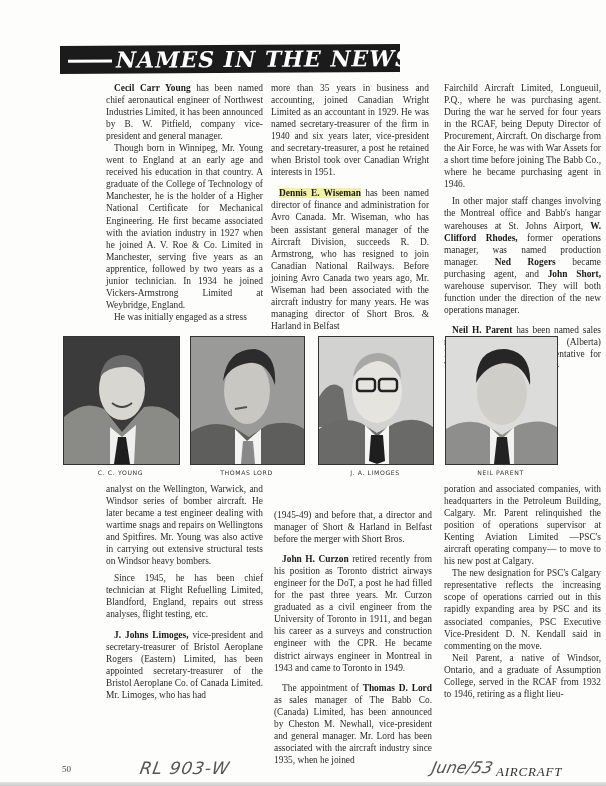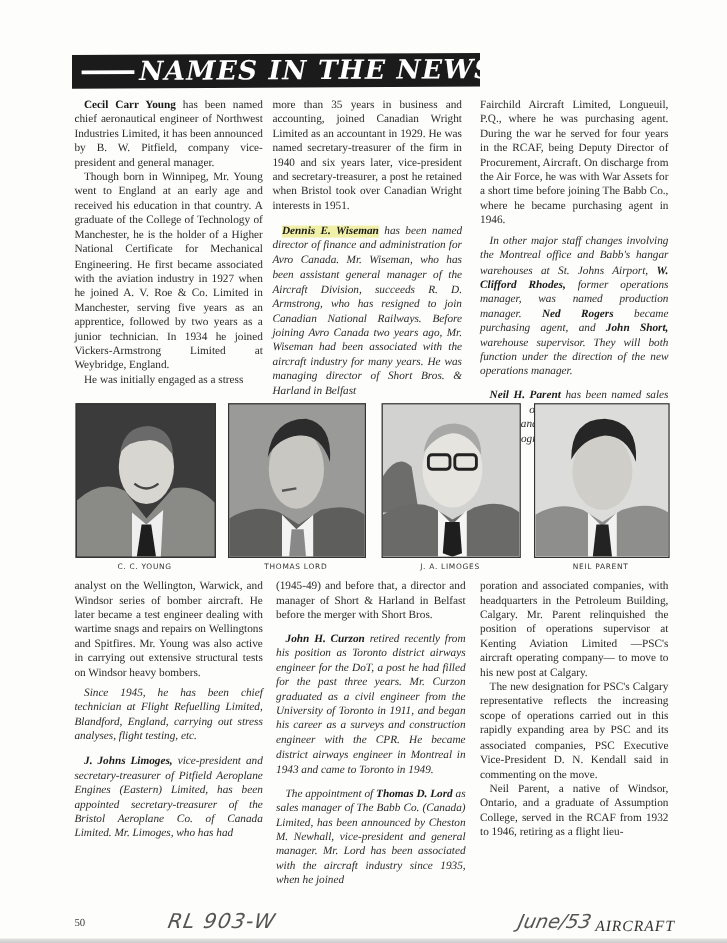--- a/index.html
+++ b/index.html
@@ -27,31 +27,32 @@
   }
   .title-bar .dash {
     display: inline-block; width: 44px; height: 3px; background: #fff;
     vertical-align: middle; margin: 0 4px 0 8px; position: relative; top: -1px;
   }
   .col {
     position: absolute;
     font-size: 9.4px; line-height: 12.05px;
     text-align: justify;
     color: #2b2b2b;
+    margin-left: 44px;
   }
   .col p { margin: 0; text-indent: 8px; }
-  .col p.gap { margin-top: 5px; font-style: italic; }
+  .col p.gap { margin-top: 5px; }
   .col p.noindent { text-indent: 0; }
   .col b { font-weight: bold; color: #1a1a1a; }
   .hl { background: #f1f0a8; }
   #c1 { left: 62px; top: 82px; width: 157px; }
   #c2 { left: 227px; top: 82px; width: 158px; }
   #c3 { left: 400px; top: 82px; width: 157px; }
   #b1 { left: 62px; top: 483px; width: 157px; }
-  #b2 { left: 230px; top: 483px; width: 158px; }
+  #b2 { left: 230px; top: 509px; width: 158px; }
   #b3 { left: 400px; top: 483px; width: 157px; }
 
   .photo {
     position: absolute; top: 336px; height: 127px;
     border: 1px solid #333;
     overflow: hidden;
   }
   .photo svg { display: block; width: 100%; height: 100%; }
   #p1 { left: 63px; width: 115px; background: #3a3a3a; }
   #p2 { left: 190px; width: 113px; background: #8c8c8c; }
@@ -156,22 +157,22 @@
   </svg>
 </div>
 
 <div class="caption" id="cap1">C. C. YOUNG</div>
 <div class="caption" id="cap2">THOMAS LORD</div>
 <div class="caption" id="cap3">J. A. LIMOGES</div>
 <div class="caption" id="cap4">NEIL PARENT</div>
 
 <div class="col" id="b1">
   <p class="noindent"><span>analyst on the Wellington, Warwick, and Windsor series of bomber aircraft. He later became a test engineer dealing with wartime snags and repairs on Wellingtons and Spitfires. Mr. Young was also active in carrying out extensive structural tests on Windsor heavy bombers.</span></p>
-  <p class="gap"><span>Since 1945, he has been chief technician at Flight Refuelling Limited, Blandford, England, carrying out stress analyses, flight testing, etc.</span></p>
-  <p class="gap" style="margin-top:8px"><b>J. Johns Limoges,</b><span> vice-president and secretary-treasurer of Pitfield Aeroplane Engines (Eastern) Limited, has been appointed secretary-treasurer of the Bristol Aeroplane Co. of Canada Limited. Mr. Limoges, who has had</span></p>
+  <p class="gap"><span>Since 1945, he has been chief technician at Flight Refuelling Limited, Blandford, England, repairs out stress analyses, flight testing, etc.</span></p>
+  <p class="gap" style="margin-top:8px"><b>J. Johns Limoges,</b><span> vice-president and secretary-treasurer of Bristol Aeroplane Rogers (Eastern) Limited, has been appointed secretary-treasurer of the Bristol Aeroplane Co. of Canada Limited. Mr. Limoges, who has had</span></p>
 </div>
 
 <div class="col" id="b2">
   <p class="noindent"><span>(1945-49) and before that, a director and manager of Short &amp; Harland in Belfast before the merger with Short Bros.</span></p>
   <p class="gap" style="margin-top:8px"><b>John H. Curzon</b><span> retired recently from his position as Toronto district airways engineer for the DoT, a post he had filled for the past three years. Mr. Curzon graduated as a civil engineer from the University of Toronto in 1911, and began his career as a surveys and construction engineer with the CPR. He became district airways engineer in Montreal in 1943 and came to Toronto in 1949.</span></p>
   <p class="gap" style="margin-top:8px"><span>The appointment of </span><b>Thomas D. Lord</b><span> as sales manager of The Babb Co. (Canada) Limited, has been announced by Cheston M. Newhall, vice-president and general manager. Mr. Lord has been associated with the aircraft industry since 1935, when he joined</span></p>
 </div>
 
 <div class="col" id="b3">
   <p class="noindent"><span>poration and associated companies, with headquarters in the Petroleum Building, Calgary. Mr. Parent relinquished the position of operations supervisor at Kenting Aviation Limited —PSC's aircraft operating company— to move to his new post at Calgary.</span></p>

